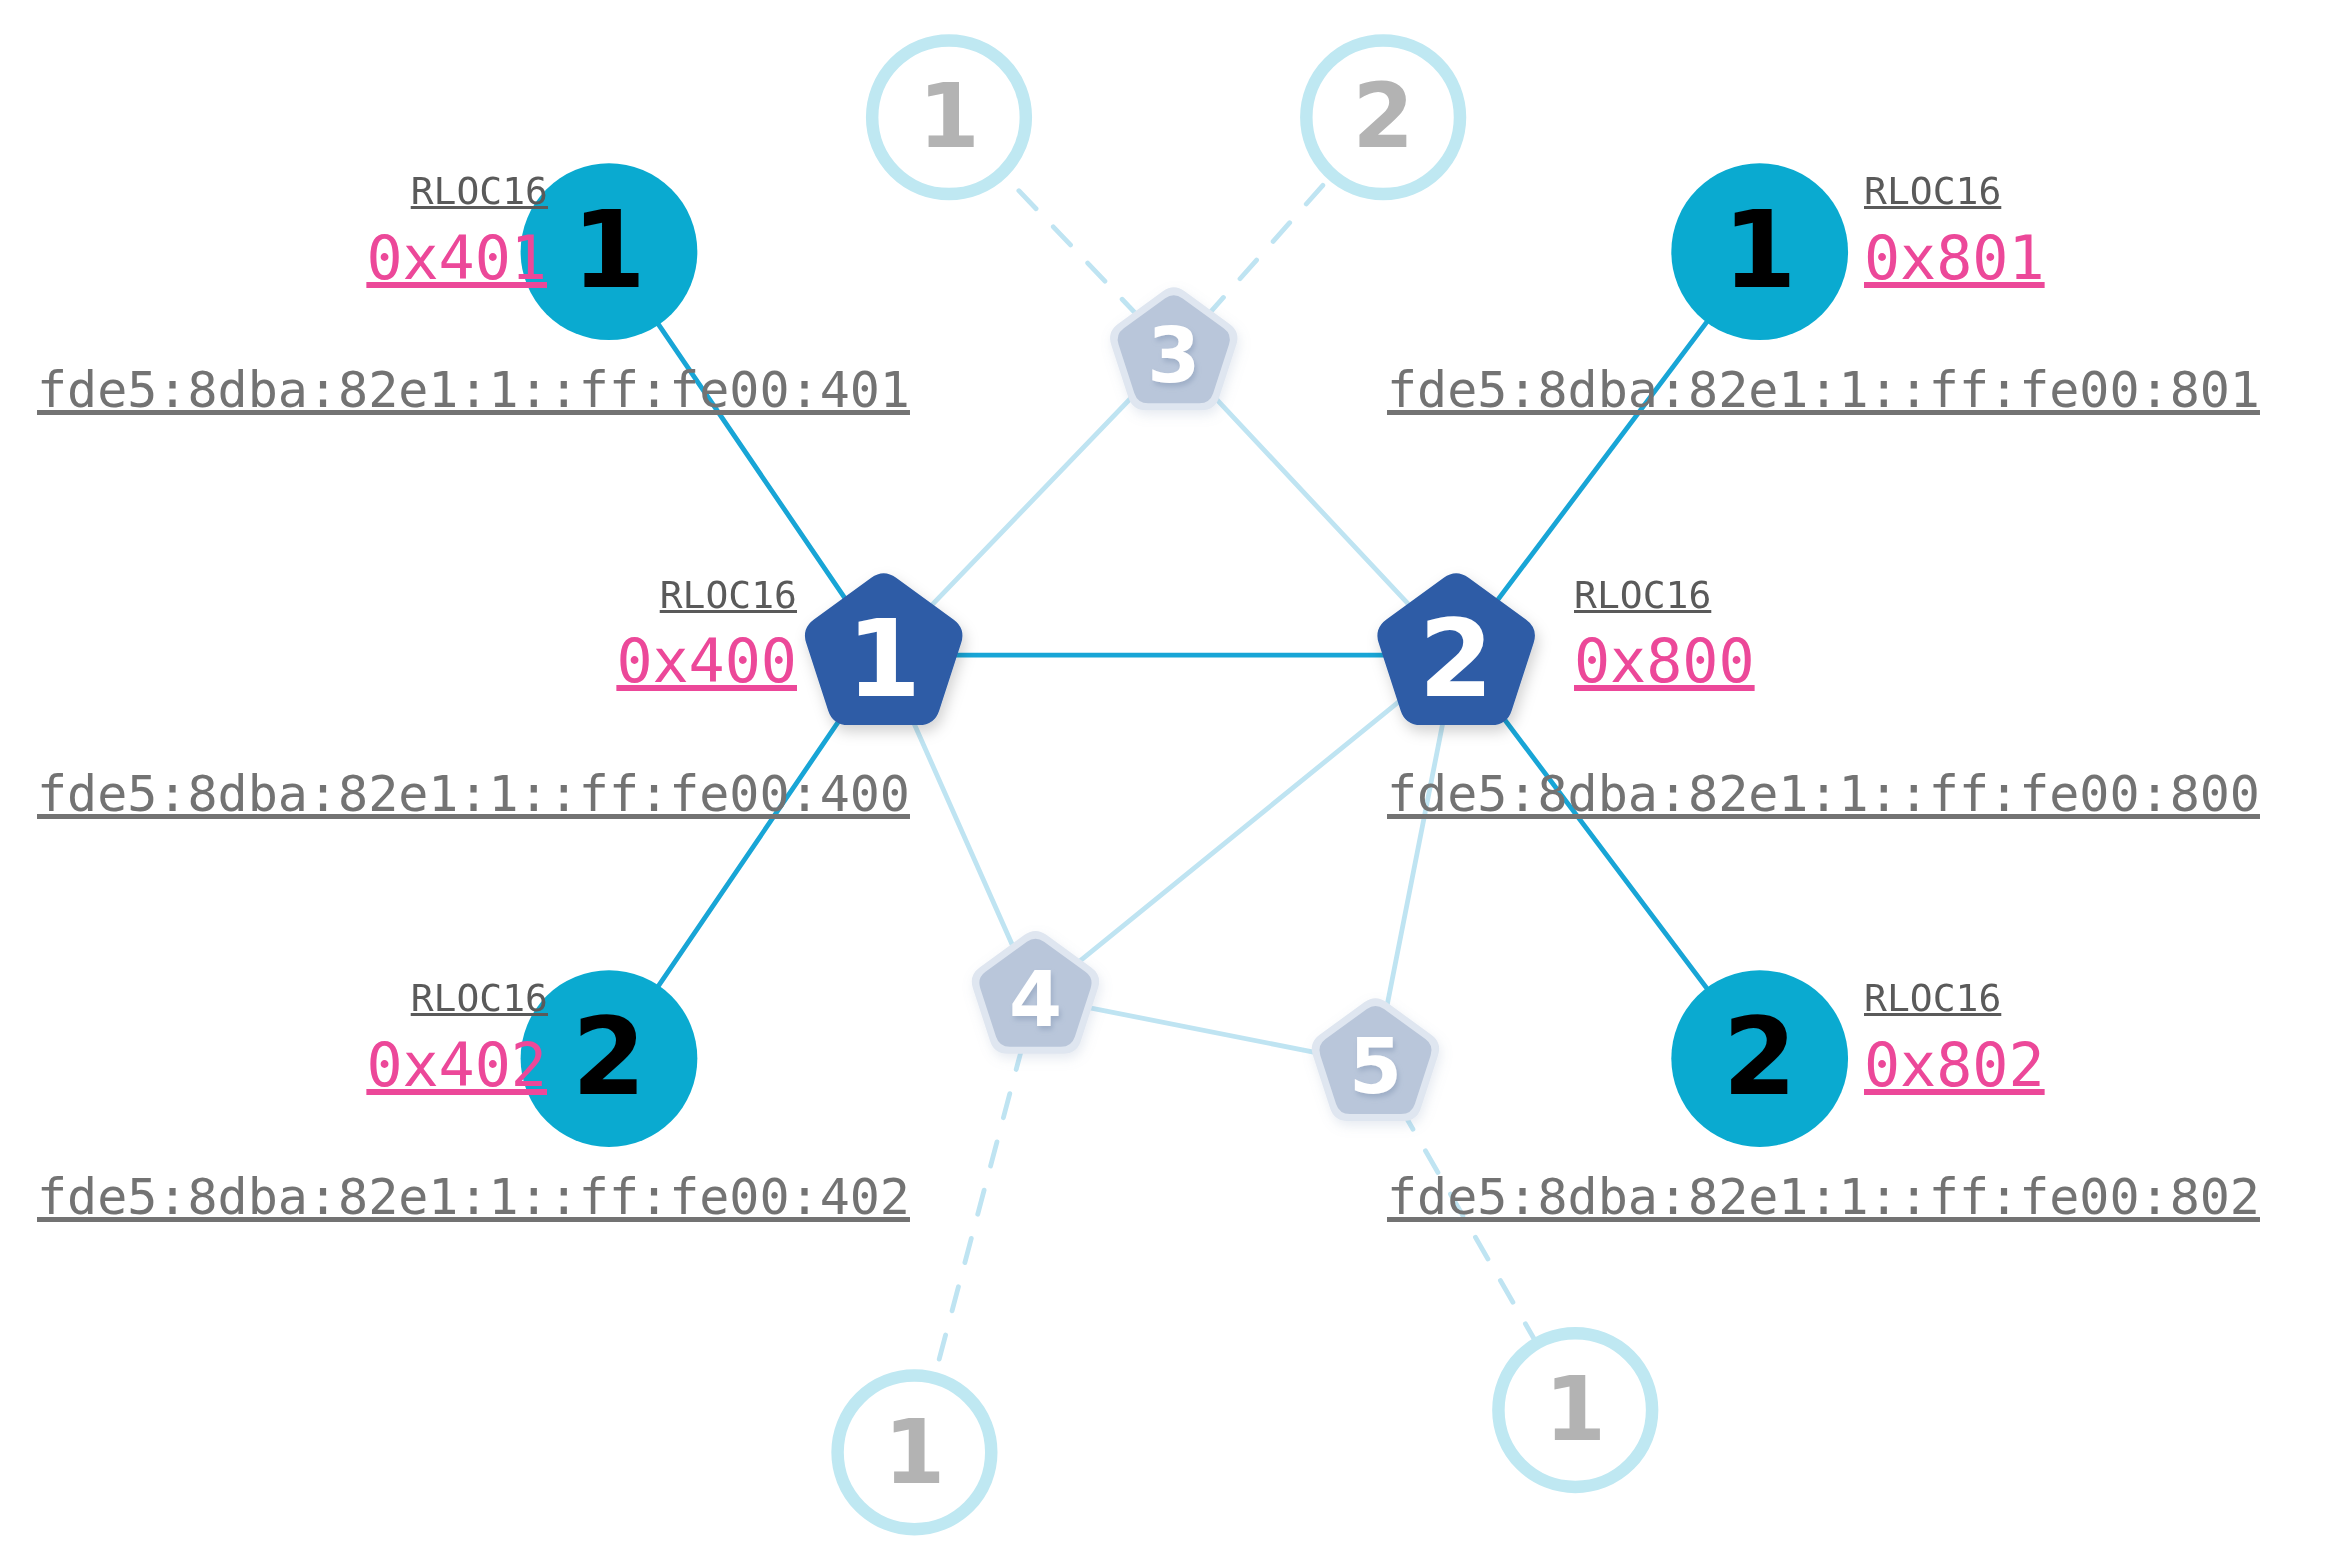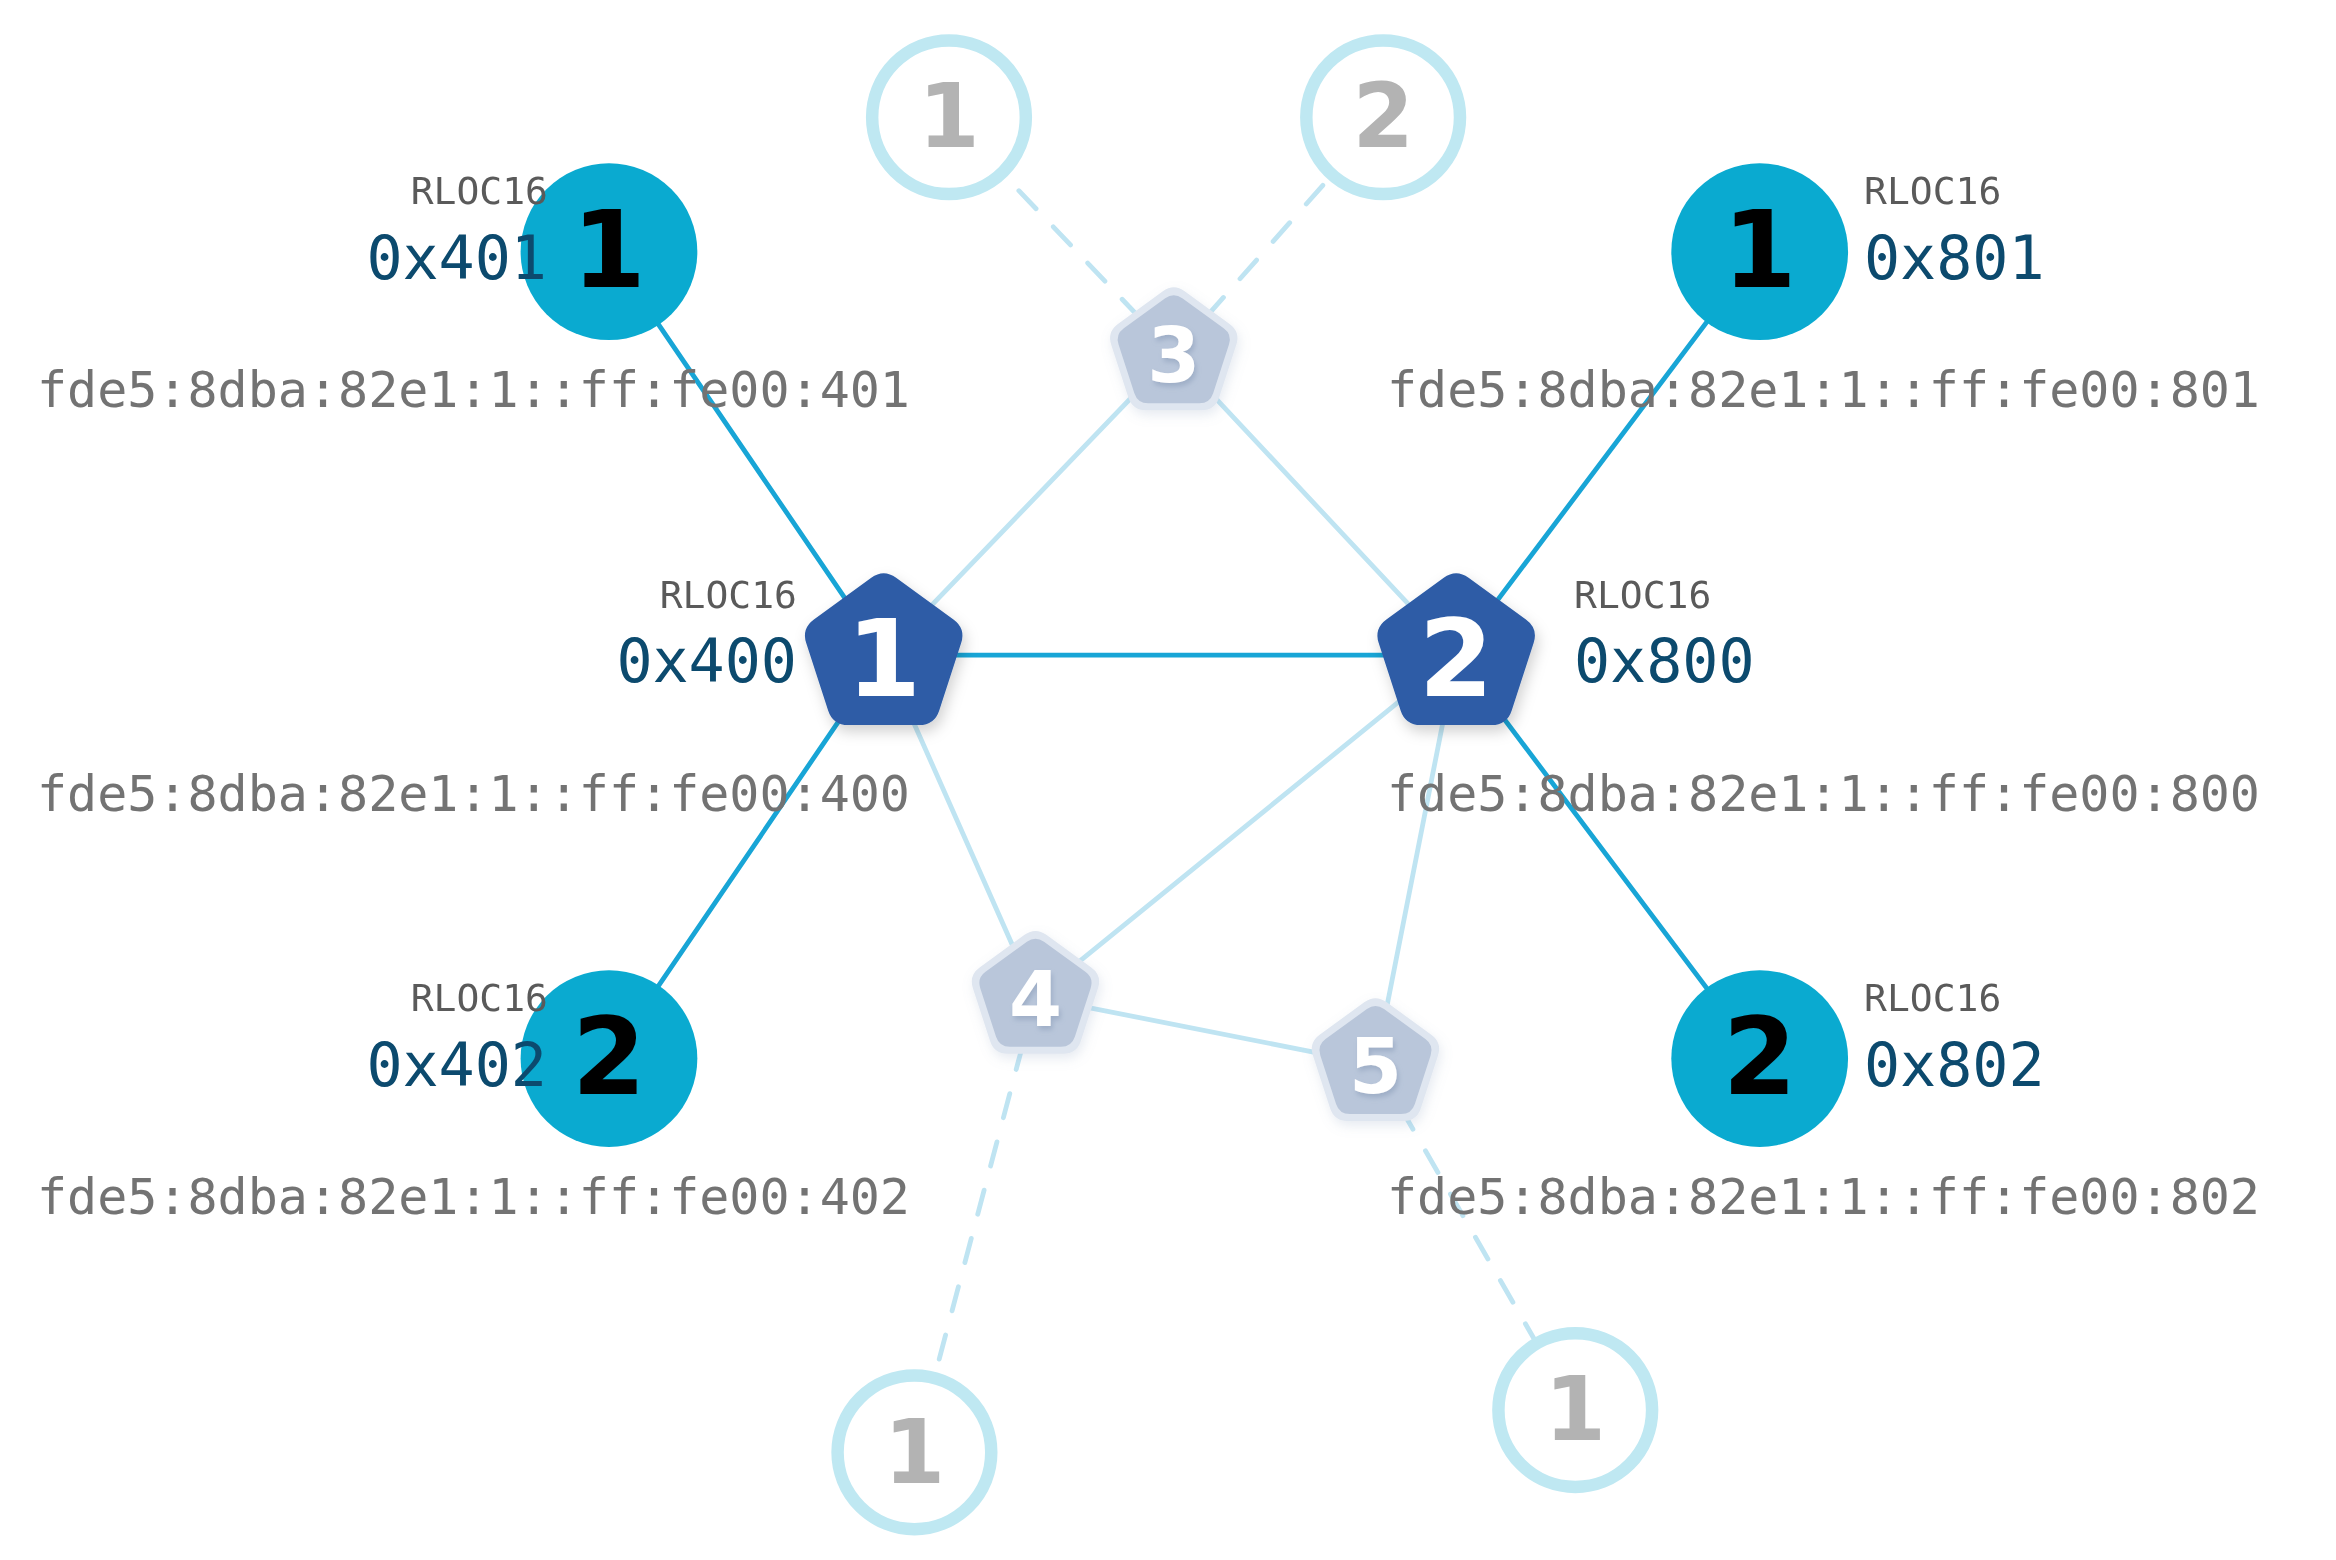--- a/index.html
+++ b/index.html
@@ -20,29 +20,30 @@
     left: 0;
     top: 0;
     width: 2336px;
     height: 1560px;
   }
   .lbl {
     position: absolute;
     white-space: nowrap;
     color: #4a4a4a;
     font-family: "DejaVu Sans Mono", "Liberation Mono", monospace;
+    text-decoration: underline;
   }
   .lbl-rloc-title {
     font-size: 38px;
     letter-spacing: 0px;
     color: #5a5a5a;
   }
   .lbl-rloc-value {
     font-size: 60px;
-    color: #0c4a6e;
+    color: #ec4899;
   }
   .lbl-ipv6 {
     font-size: 50px;
     color: #737373;
   }
   .lbl-right { text-align: left; }
   .lbl-left  { text-align: right; }
 </style>
 </head>
 <body>

